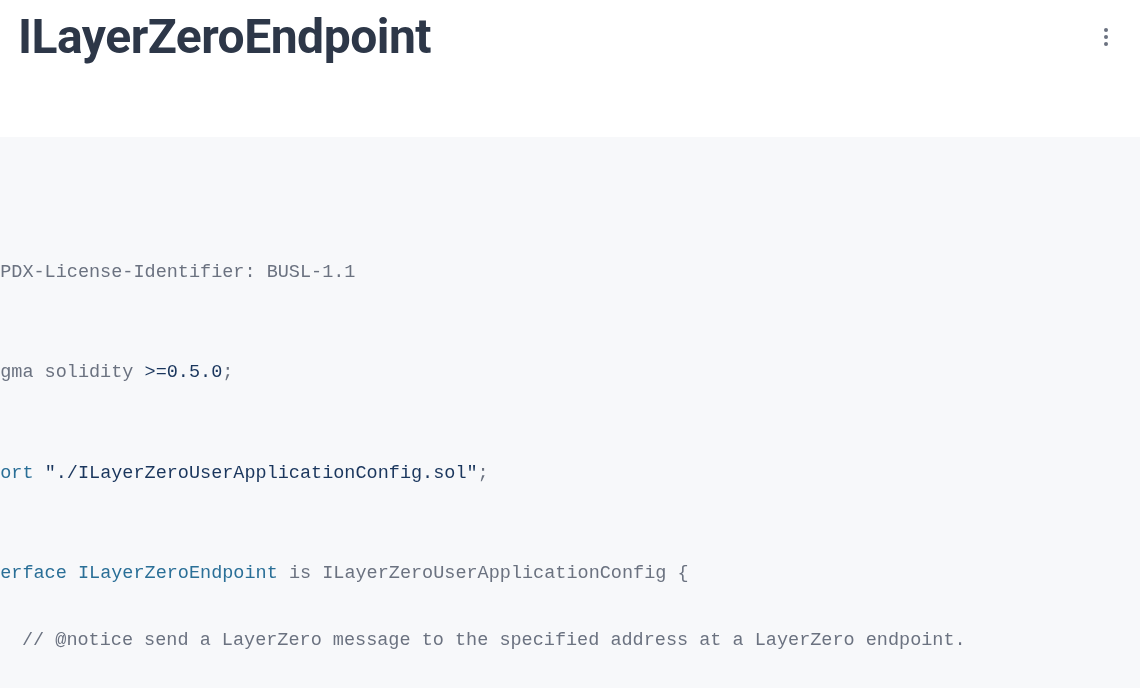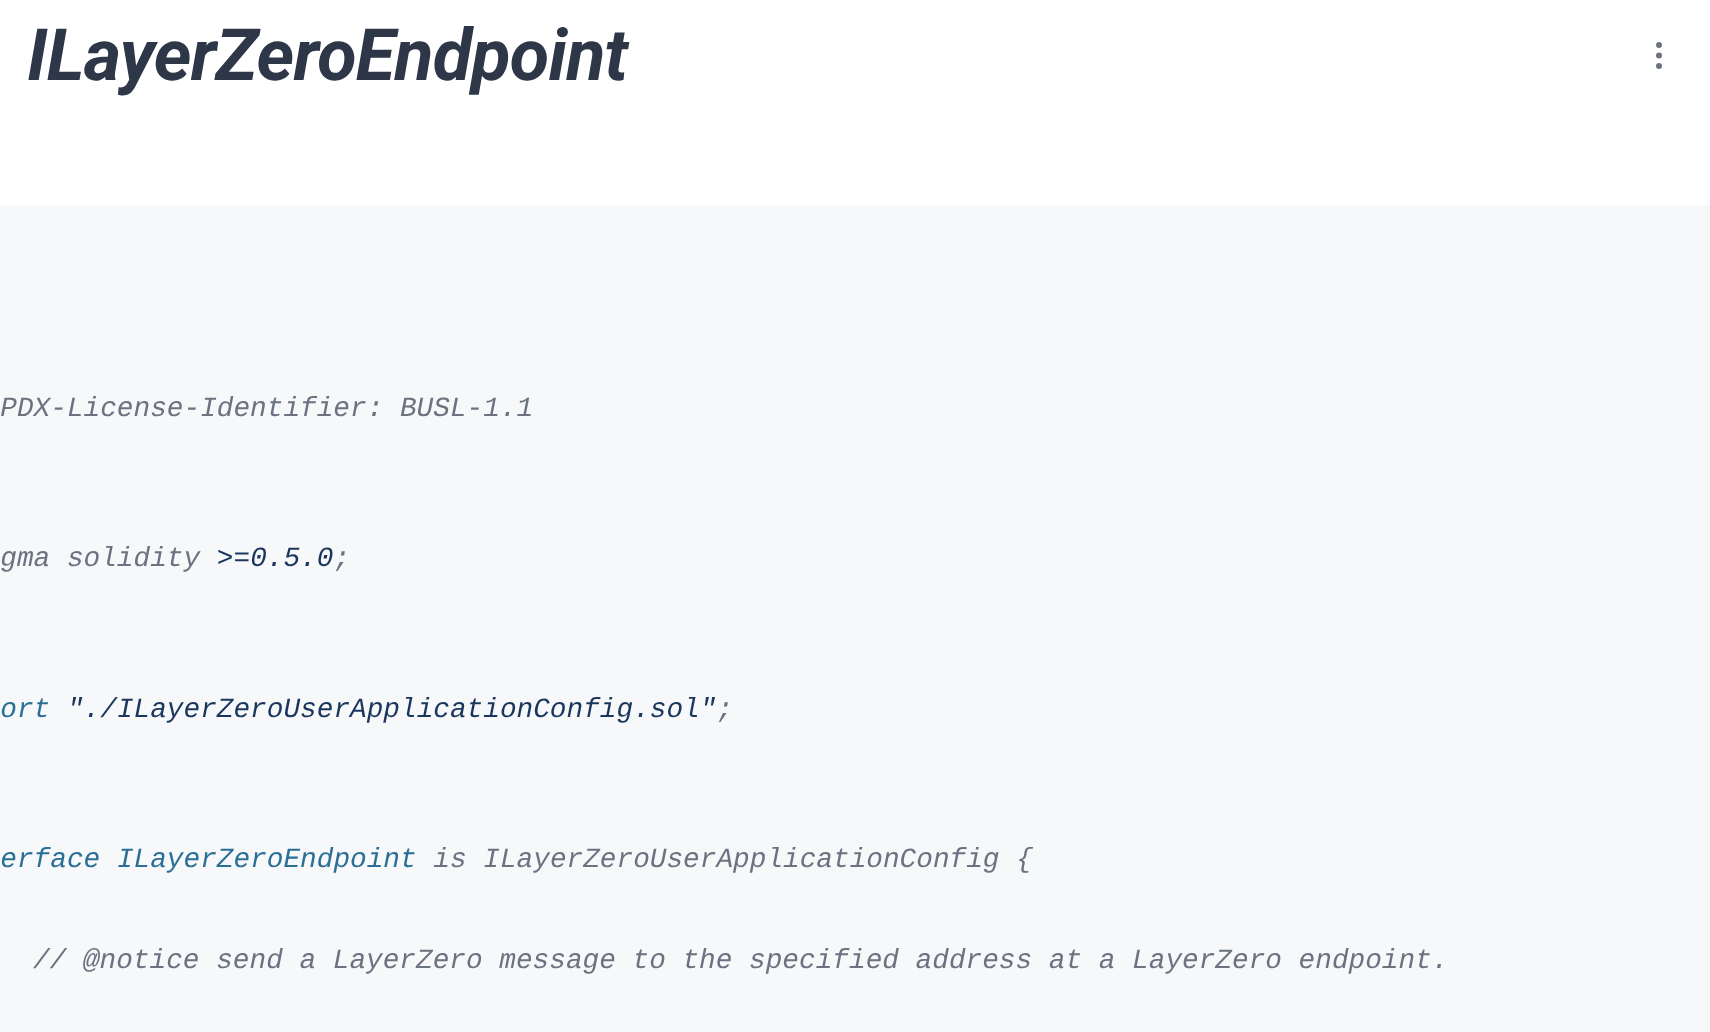--- a/index.html
+++ b/index.html
@@ -10,21 +10,20 @@
     background: #ffffff;
     color: #1f2937;
     width: 1140px;
     overflow: hidden;
   }
   .page {
     width: 1140px;
     height: 688px;
     position: relative;
     overflow: hidden;
-    font-style: italic;
   }
   .header {
     display: flex;
     align-items: center;
     justify-content: space-between;
     padding: 8px 22px 8px 18px;
   }
   .title {
     font-size: 48px;
     font-weight: 700;

